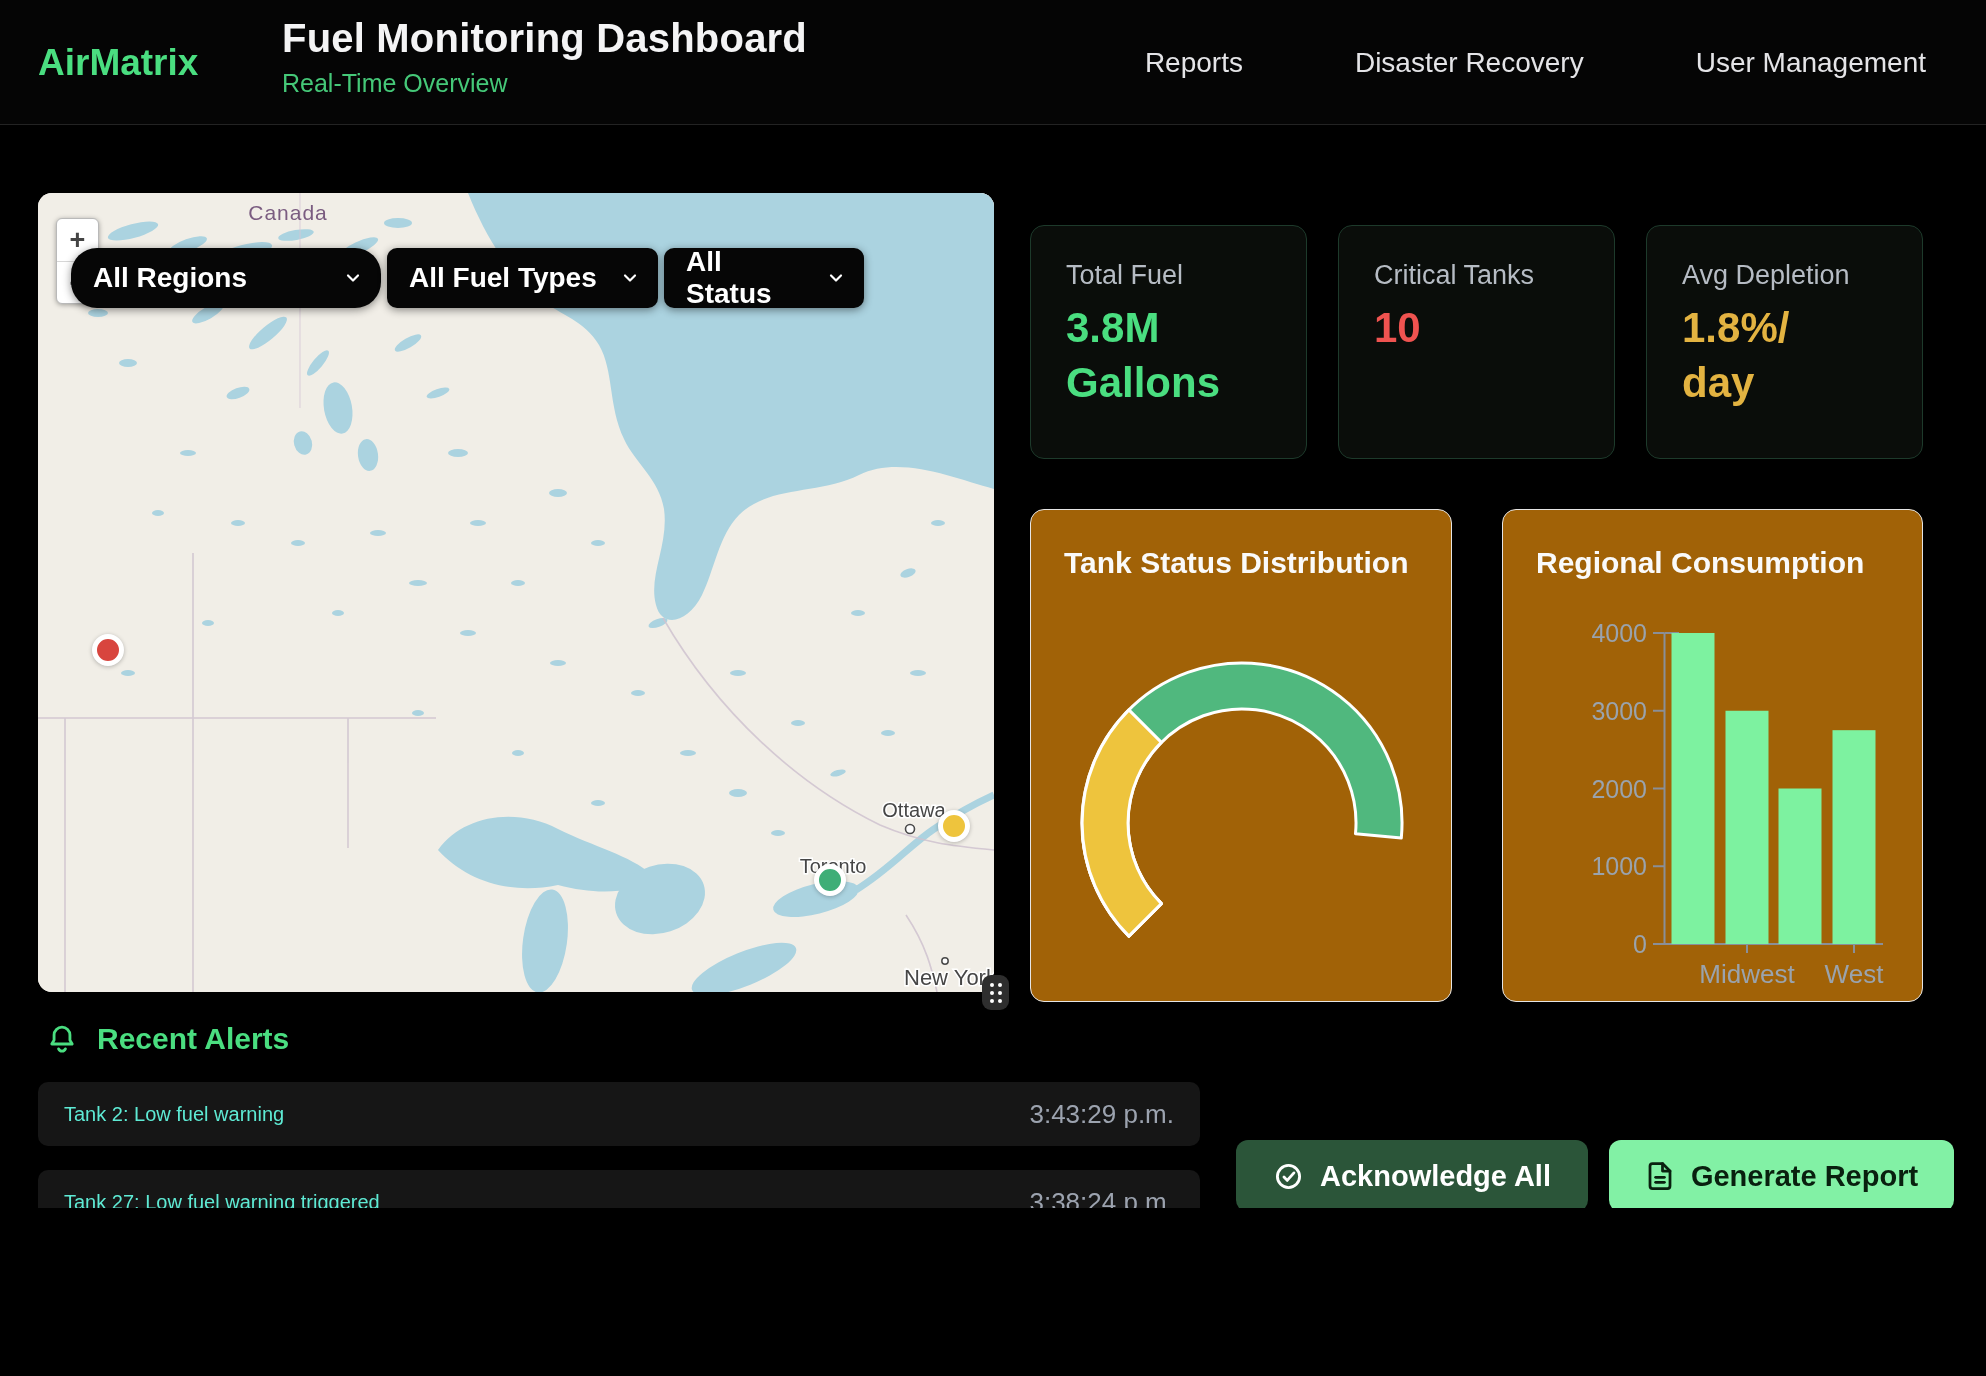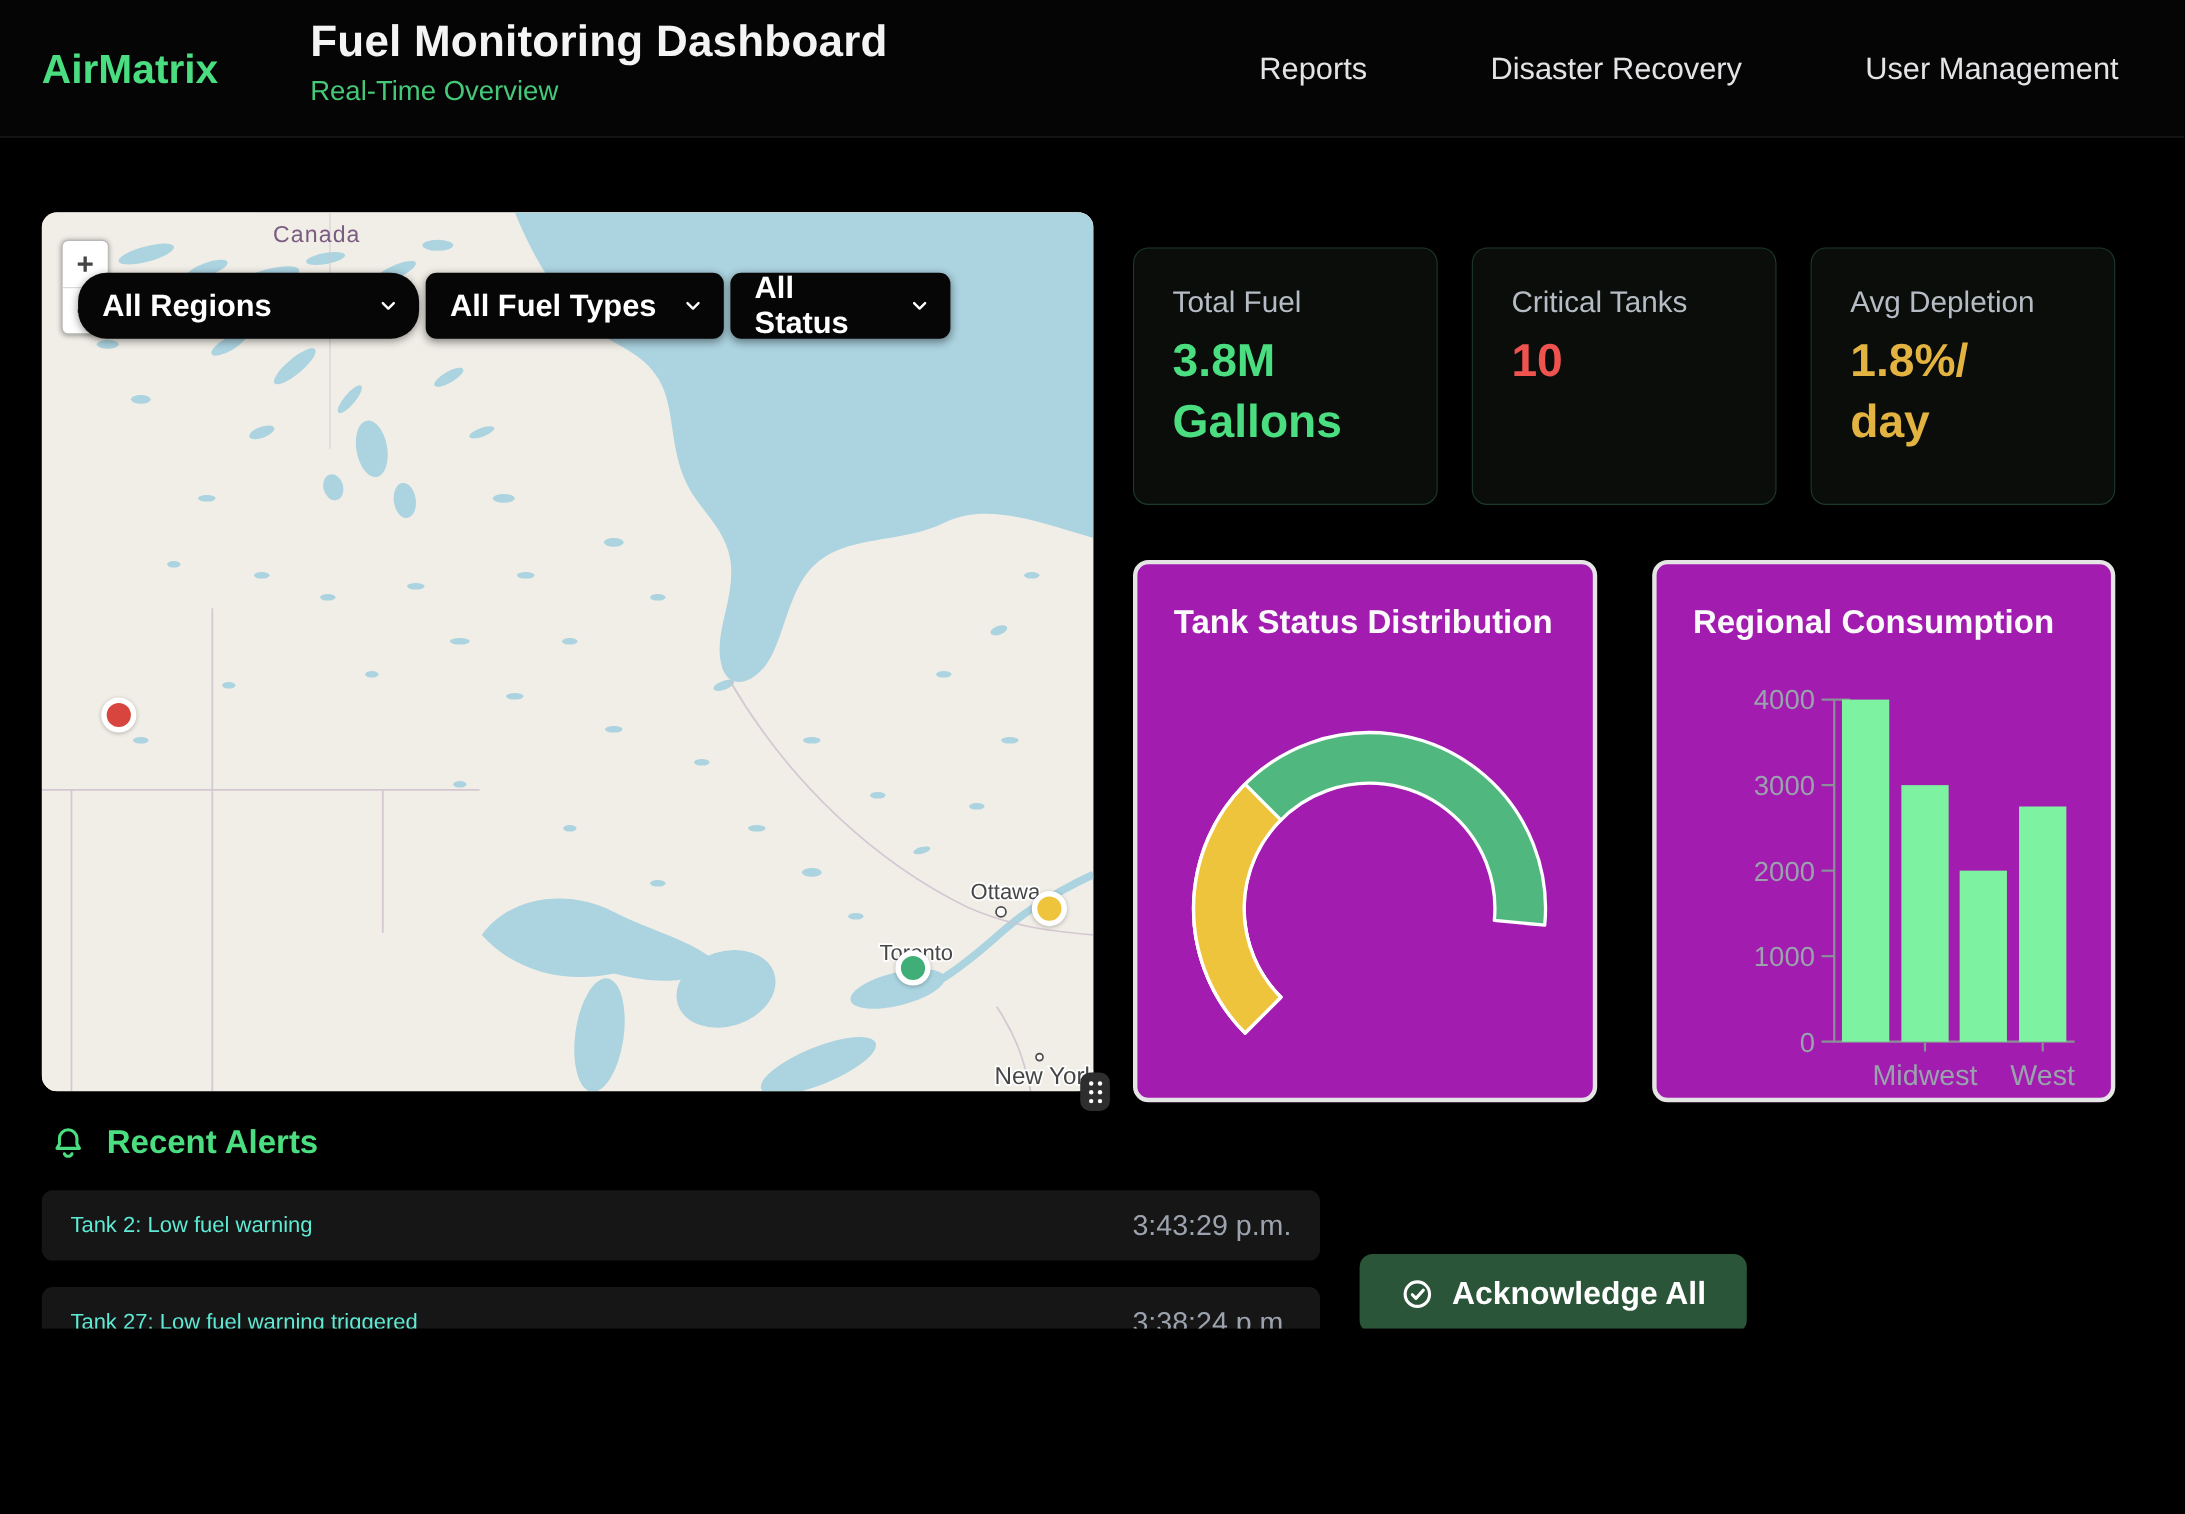--- a/index.html
+++ b/index.html
@@ -42,21 +42,21 @@
 
   
   .stats-row { position:absolute; left:1030px; top:225px; width:893px; height:234px; display:flex; gap:31px; }
   .stat-card { width:277px; height:234px; background:#0a0d0a; border:1px solid #1d3a2b;
                border-radius:14px; padding:34px 35px; }
   .stat-label { font-size:27px; font-weight:500; color:#b6bcc4; }
   .stat-value { margin-top:10px; font-size:42px; font-weight:700; line-height:1.3; white-space:pre-line; }
 
   
   .chart-cards { position:absolute; left:1030px; top:509px; width:893px; height:493px; display:flex; gap:50px; }
-  .chart-card { position:relative; background:#a21caf; border:4px solid #e5e5e5; border-radius:14px;
+  .chart-card { position:relative; background:#a16207; border:1px solid #e5e5e5; border-radius:14px;
                 height:493px; padding:36px 33px; }
   .chart-card.donut-card { width:422px; }
   .chart-card.bar-card { width:421px; }
   .chart-title { font-size:30px; font-weight:700; color:#fafafa; }
   #donut { position:absolute; left:36px; top:138px; }
   #barchart { position:absolute; left:0; top:0; }
 
   
   .alerts-header { position:absolute; left:45px; top:1022px; display:flex; align-items:center; gap:18px; }
   .alerts-title { font-size:30px; font-weight:700; color:#4ade80; }
@@ -293,16 +293,25 @@
     </div>
 
   <div class="actions" id="actions">
       <button class="action-btn dark-green" style="width: 352px;">
         <svg width="31" height="31" viewBox="0 0 24 24" fill="none" stroke="currentColor" stroke-width="2.2" stroke-linecap="round" stroke-linejoin="round">
           <circle cx="12" cy="12" r="8.6"></circle>
           <polyline points="8.5 12.4 11 15 16.2 9.2"></polyline>
         </svg>
         <span>Acknowledge All</span>
       </button>
+      <button class="action-btn bright-green" style="width: 345px;">
+        <svg width="30" height="30" viewBox="0 0 24 24" fill="none" stroke="currentColor" stroke-width="2.2" stroke-linecap="round" stroke-linejoin="round">
+          <path d="M14 2 H6 a2 2 0 0 0 -2 2 v16 a2 2 0 0 0 2 2 h12 a2 2 0 0 0 2 -2 V8 Z"></path>
+          <path d="M14 2 v6 h6"></path>
+          <line x1="8.5" y1="13" x2="15.5" y2="13"></line>
+          <line x1="8.5" y1="17" x2="15.5" y2="17"></line>
+        </svg>
+        <span>Generate Report</span>
+      </button>
     </div>
 
   <div class="bottom-strip"></div>
 </div>
 
 </body></html>

